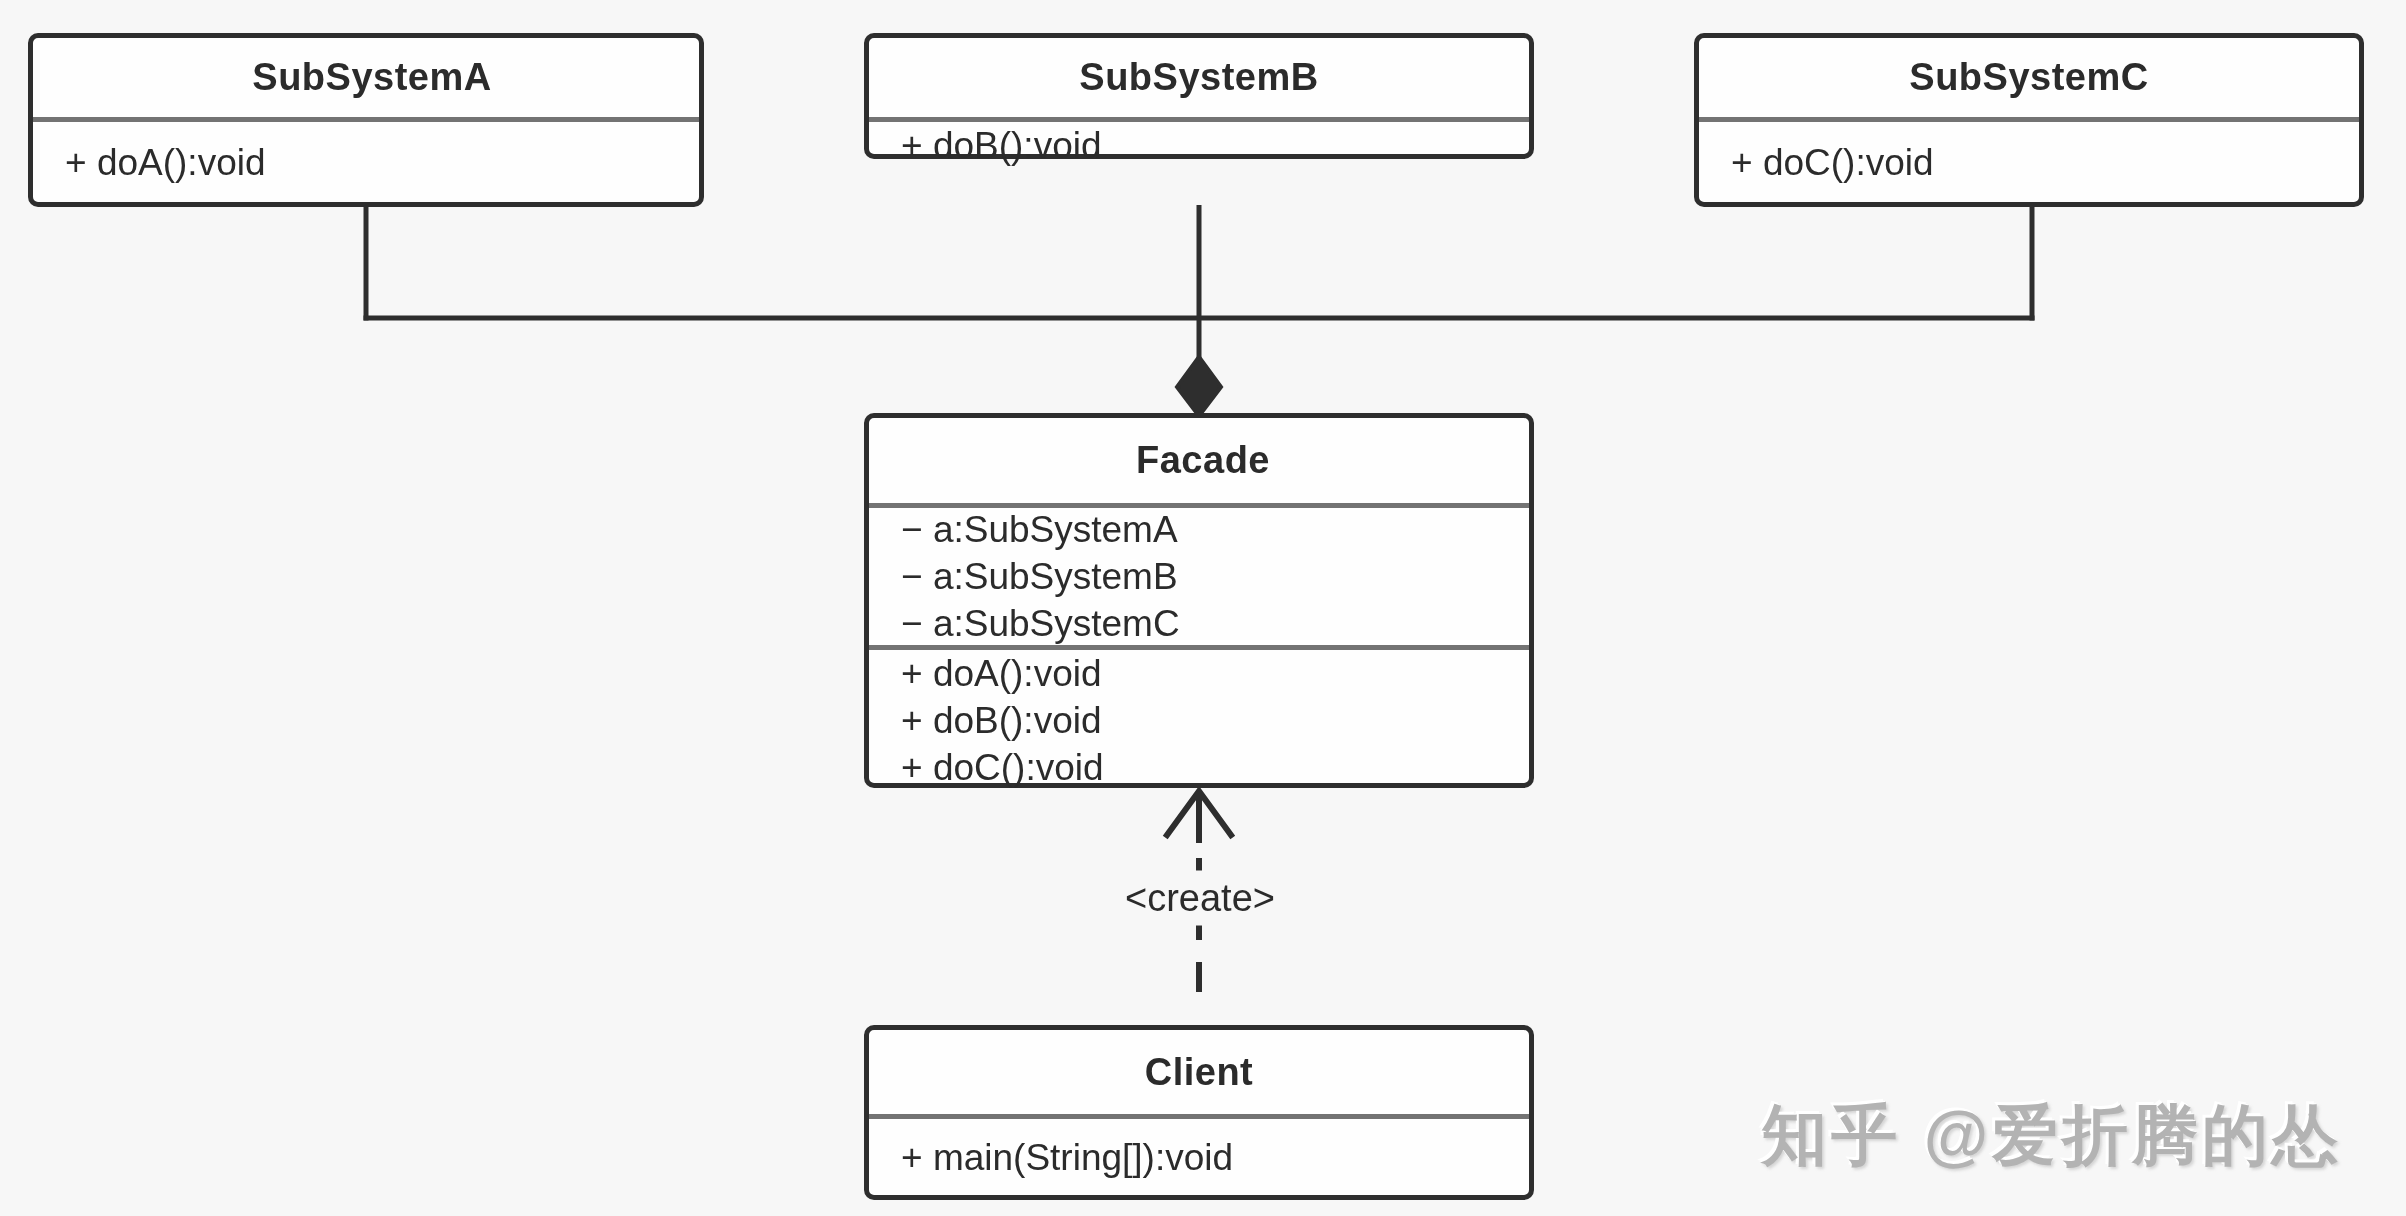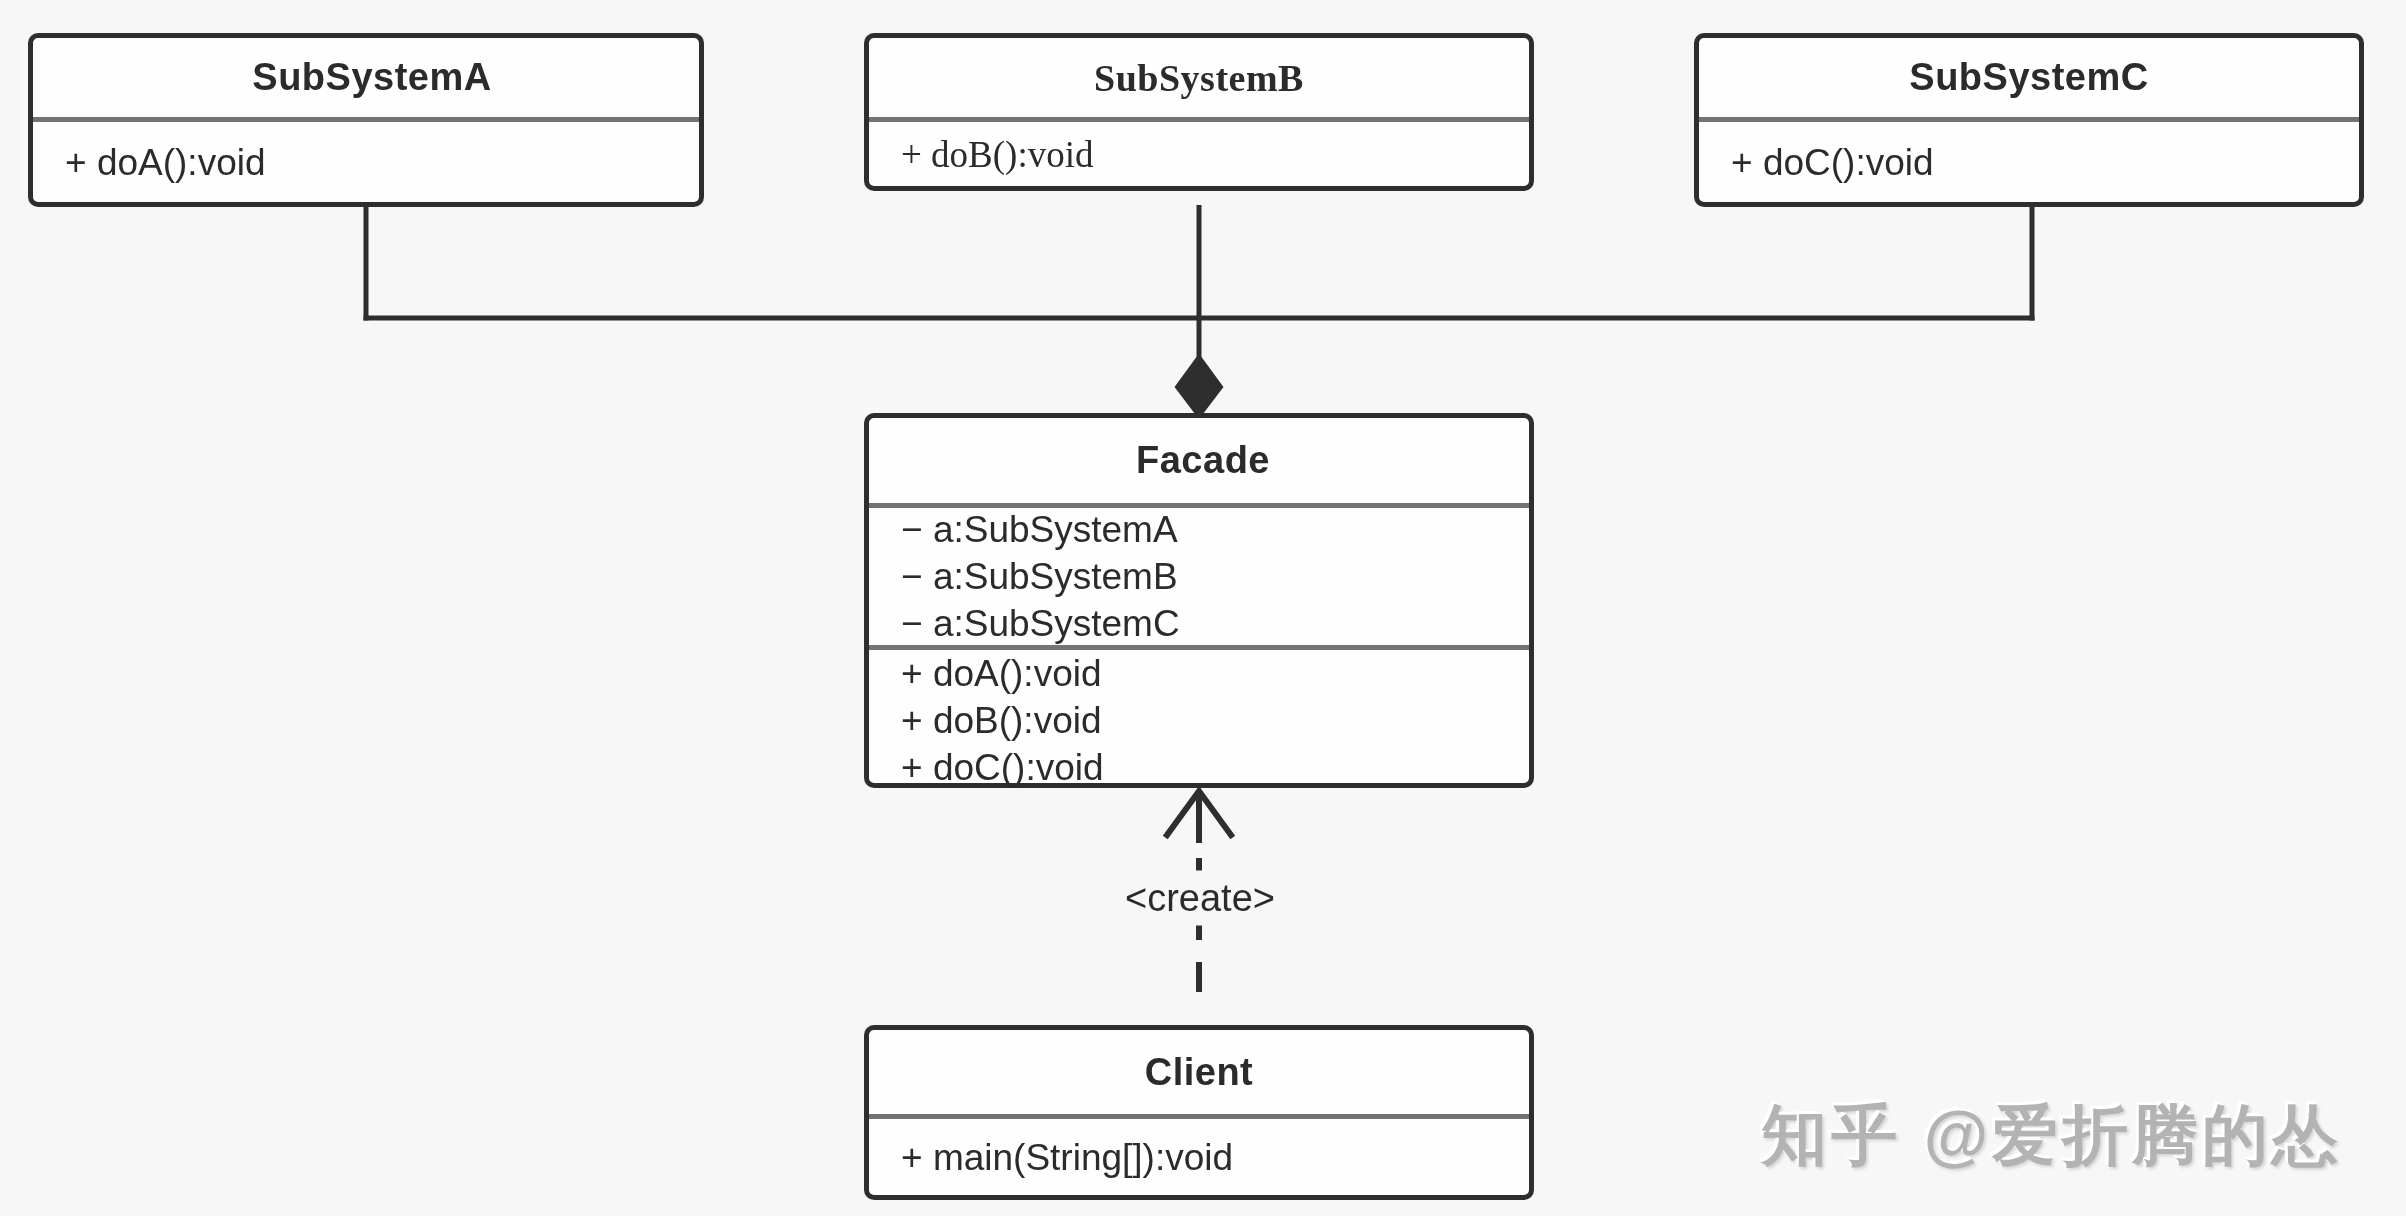--- a/index.html
+++ b/index.html
@@ -91,21 +91,21 @@
     <line x1="1199" y1="858" x2="1199" y2="993" stroke="#2e2e2e" stroke-width="6" stroke-dasharray="30 22"></line>
   </svg>
 
   <div class="uml-class" style="left:28px; top:33px; width:676px; height:174px;">
     <div class="cls-title" style="height:79px;margin-left:12px;">SubSystemA</div>
     <div class="cls-section">
       <div class="member">+ doA():void</div>
     </div>
   </div>
 
-  <div class="uml-class" style="left:864px; top:33px; width:670px; height:158px;font-family:Liberation Serif, serif;">
+  <div class="uml-class" style="left:864px; top:33px; width:670px; height:126px;">
     <div class="cls-title" style="height:79px;">SubSystemB</div>
     <div class="cls-section">
       <div class="member">+ doB():void</div>
     </div>
   </div>
 
   <div class="uml-class" style="left:1694px; top:33px; width:670px; height:174px;">
     <div class="cls-title" style="height:79px;">SubSystemC</div>
     <div class="cls-section">
       <div class="member">+ doC():void</div>

